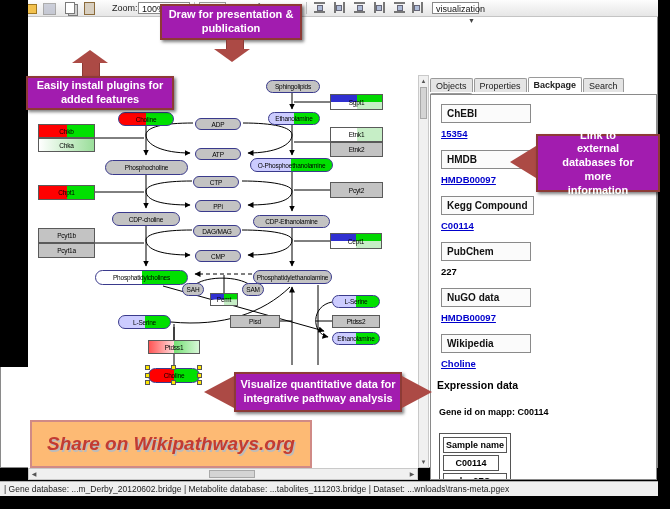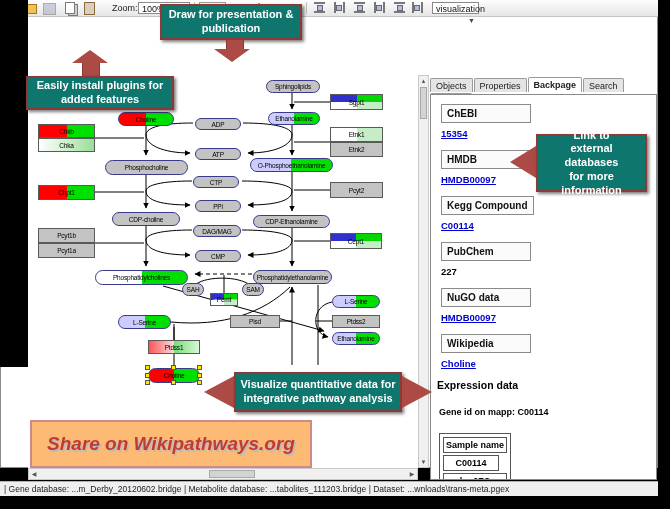--- a/index.html
+++ b/index.html
@@ -65,21 +65,21 @@
   #exprhead{margin:10px 0 0 6px;font-size:10.5px;font-weight:bold;}
   #geneid{margin:16px 0 16px 8px;font-size:9px;font-weight:bold;}
   #exprtable{margin-left:8px;border:1px solid #555;display:inline-block;padding:2px;}
   #exprtable .row{display:flex;flex-direction:column;}
   #exprtable .cell{border:1px solid #555;margin:1px;font-size:9px;font-weight:bold;text-align:center;padding:2px 0;}
   #exprtable .c0{width:62px;}
   #exprtable .c1{width:54px;}
   
   #statusbar{left:0;top:481px;width:658px;height:15px;background:#efefef;border-top:1px solid #b0b0b0;font-size:8.5px;color:#222;line-height:15px;padding-left:4px;box-sizing:border-box;white-space:nowrap;}
   
-  .callout{background:#0f766e;border:2px solid #8d3a36;color:#fff;font-weight:bold;font-size:11px;text-align:center;display:flex;align-items:center;justify-content:center;box-shadow:2px 2px 3px rgba(0,0,0,.5);box-sizing:border-box;z-index:50;line-height:1.25;}
+  .callout{background:#a21caf;border:2px solid #8d3a36;color:#fff;font-weight:bold;font-size:11px;text-align:center;display:flex;align-items:center;justify-content:center;box-shadow:2px 2px 3px rgba(0,0,0,.5);box-sizing:border-box;z-index:50;line-height:1.25;}
   .c-arrow{position:absolute;width:0;height:0;z-index:50;}
   .c-stem{position:absolute;background:#ac4a45;border-left:1px solid #8d3a36;border-right:1px solid #8d3a36;z-index:50;}
   #share{left:30px;top:420px;width:278px;height:44px;background:#fdba74;border:2px solid #d08a86;z-index:40;display:flex;align-items:center;justify-content:center;font-size:19px;font-weight:bold;font-style:italic;color:#c23b33;text-shadow:1.5px 1.5px 0 #bbb;}
 </style>
 </head>
 <body>
 
 <div id="stage">
 
   <div id="window" class="abs"></div>
@@ -289,21 +289,21 @@
 
   <div class="abs callout" style="left:160px;top:4px;width:142px;height:36px;padding:0 6px">Draw for presentation &amp; publication</div>
   <div class="c-stem" style="left:226px;top:40px;width:16px;height:9px"></div>
   <div class="c-arrow" style="left:214px;top:49px;border-left:18px solid transparent;border-right:18px solid transparent;border-top:13px solid #ac4a45"></div>
 
   <div class="c-arrow" style="left:72px;top:50px;border-left:18px solid transparent;border-right:18px solid transparent;border-bottom:13px solid #ac4a45"></div>
   <div class="c-stem" style="left:82px;top:63px;width:16px;height:14px"></div>
   <div class="abs callout" style="left:26px;top:76px;width:148px;height:34px;padding:0 6px">Easily install plugins for added features</div>
 
   <div class="c-arrow" style="left:510px;top:146px;border-top:16px solid transparent;border-bottom:16px solid transparent;border-right:26px solid #ac4a45"></div>
-  <div class="abs callout" style="left:536px;top:134px;width:111px;height:58px;padding:0 20px">Link  to external databases  for more information</div>
+  <div class="abs callout" style="left:536px;top:134px;width:124px;height:58px;padding:0 20px">Link  to external databases  for more information</div>
 
   <div class="c-arrow" style="left:204px;top:376px;border-top:16px solid transparent;border-bottom:16px solid transparent;border-left:none;border-right:30px solid #ac4a45"></div>
   <div class="abs callout" style="left:234px;top:372px;width:168px;height:40px;padding:0 4px">Visualize quantitative data  for integrative pathway analysis</div>
   <div class="c-arrow" style="left:402px;top:376px;border-top:16px solid transparent;border-bottom:16px solid transparent;border-left:30px solid #ac4a45"></div>
 
   <div id="share" class="abs">Share on Wikipathways.org</div>
 
 </div>
 
 </body></html>

